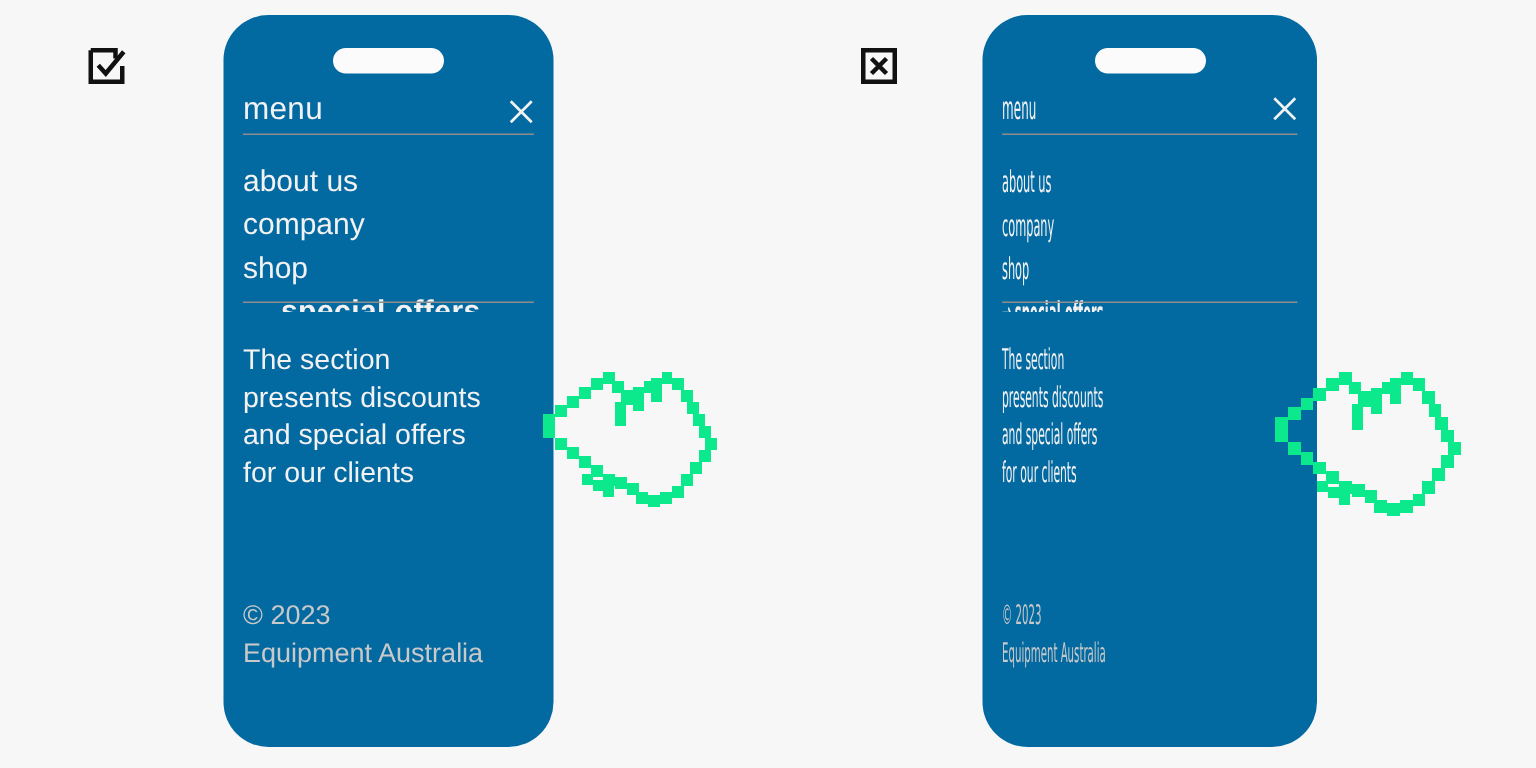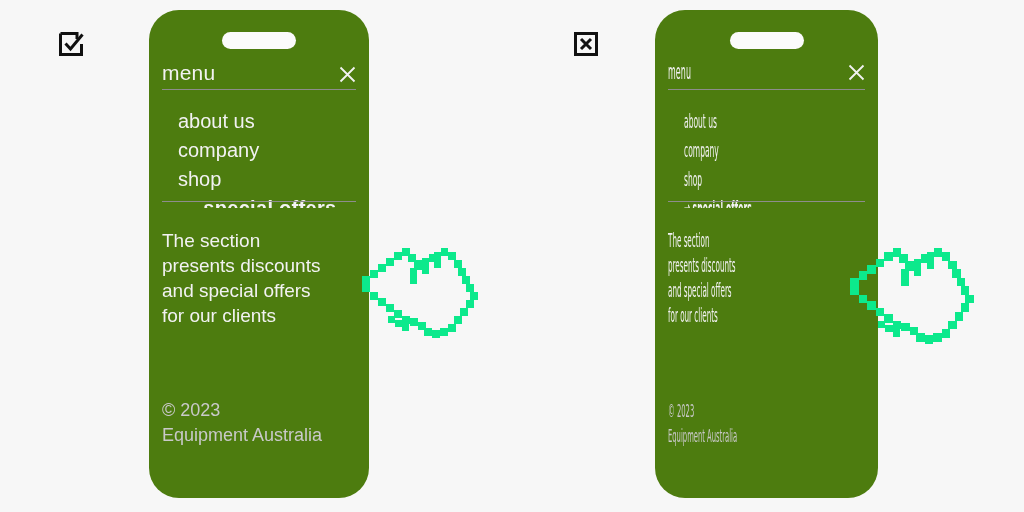--- a/index.html
+++ b/index.html
@@ -21,21 +21,21 @@
     width: 28px;
     height: 28px;
   }
   .marker svg { display: block; }
   #marker-good { left: 57px; top: 30px; }
   #marker-bad  { left: 572px; top: 30px; }
 
   
   .phone {
     position: absolute;
-    background: #4d7c0f;
+    background: #0369a1;
     border-radius: 30px;
     overflow: hidden;
   }
   #phone-good { left: 149px; top: 10px; width: 220px; height: 488px; }
   #phone-bad  { left: 655px; top: 10px; width: 223px; height: 488px; }
 
   .notch {
     position: absolute;
     top: 22px;
     left: 50%;
@@ -93,21 +93,20 @@
   .nav-divider {
     position: absolute;
     left: 0; right: 0;
     bottom: 6px;
     height: 1px;
     background: #8d8d8d;
   }
   .nav-clip {
     overflow: hidden;
     height: 101px;
-    margin-left: 16px;
   }
 
   .desc {
     margin-top: 20px;
     font-size: 19px;
     line-height: 25px;
     color: #f2f2f2;
   }
   .desc div { white-space: nowrap; }
 

